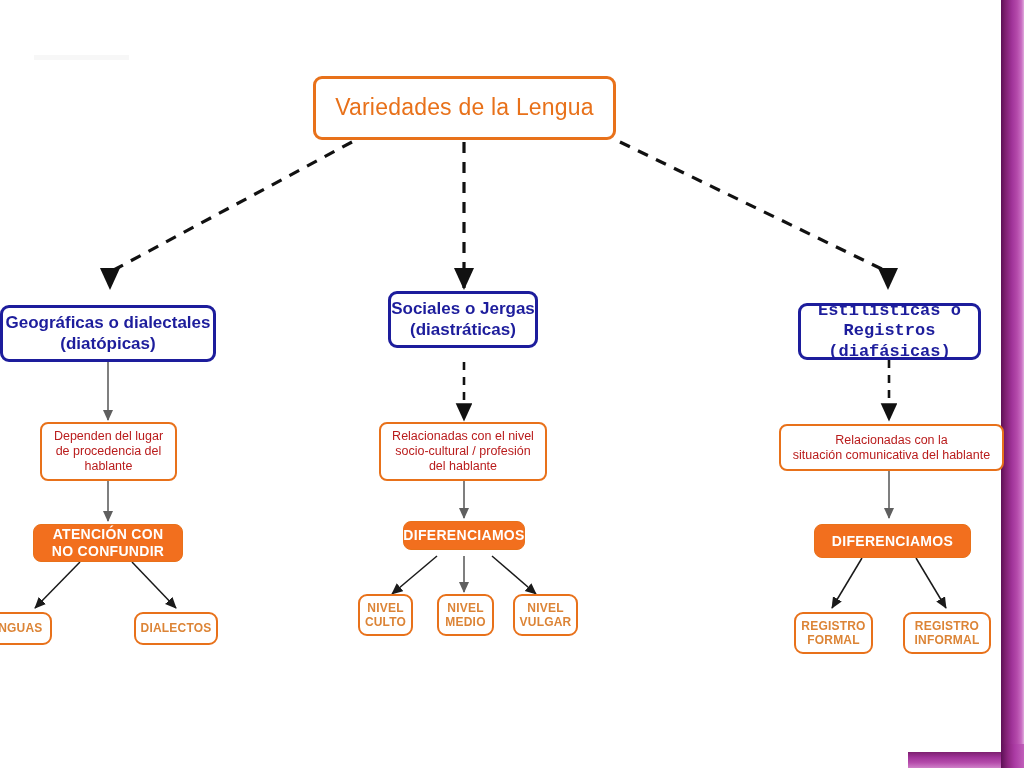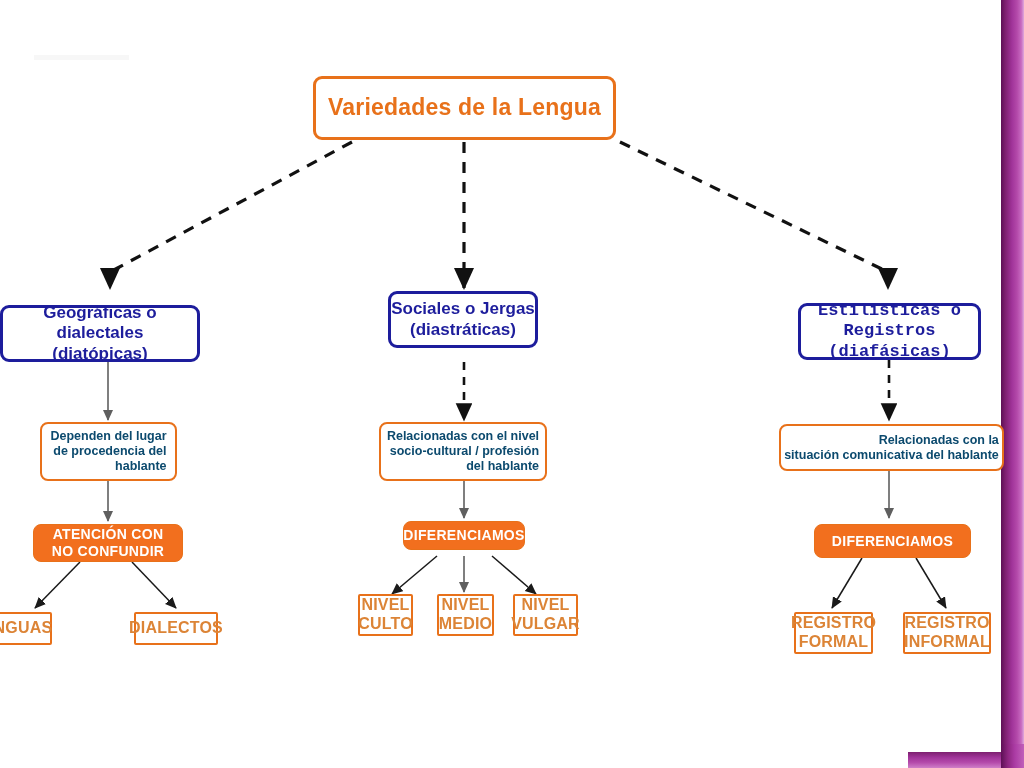--- a/index.html
+++ b/index.html
@@ -86,65 +86,64 @@
     line-height: 1.18;
     white-space: pre-line;
   }
 
   
   .node-title {
     border: 3px solid #e8711a;
     border-radius: 9px;
     background: #ffffff;
     color: #e8711a;
-    font-weight: bold;
+    font-weight: normal;
     font-size: 23px;
     letter-spacing: 0.2px;
   }
 
   
   .node-cat {
     border: 3px solid #1d1d9c;
     border-radius: 9px;
     background: #ffffff;
     color: #1d1d9c;
     font-weight: bold;
     font-size: 17px;
   }
 
   
   .node-desc {
     border: 2px solid #e8711a;
     border-radius: 8px;
     background: #ffffff;
-    color: #0c4a6e;
-    font-weight: bold;
+    color: #b91c1c;
+    font-weight: normal;
     font-size: 12.5px;
-    text-align: right;
   }
 
   
   .node-action {
     border: 1px solid #e8711a;
     border-radius: 8px;
     background: #f26f1e;
     color: #ffffff;
     font-weight: bold;
     font-size: 14px;
     letter-spacing: 0.3px;
   }
 
   
   .node-leaf {
     border: 2.5px solid #e8711a;
-    border-radius: 2px;
+    border-radius: 9px;
     background: #ffffff;
     color: #dc8436;
     font-weight: bold;
-    font-size: 16px;
+    font-size: 12px;
     letter-spacing: 0.2px;
   }
 </style>
 </head>
 <body>
 
 <div id="stage">
 
   <div class="frame-right-edge"></div>
   <div class="frame-right"></div>
@@ -197,21 +196,21 @@
     <path d="M 889,360 L 889,420" stroke="#111111" stroke-width="2.6" fill="none" stroke-dasharray="8,7" marker-end="url(#arrowBlack)"></path>
 
     <path d="M 889,471 L 889,518" stroke="#5f5f5f" stroke-width="1.6" fill="none" marker-end="url(#arrowGray)"></path>
 
     <path d="M 862,558 L 832,608" stroke="#1a1a1a" stroke-width="1.5" fill="none" marker-end="url(#arrowThin)"></path>
     <path d="M 916,558 L 946,608" stroke="#1a1a1a" stroke-width="1.5" fill="none" marker-end="url(#arrowThin)"></path>
   </svg>
 
   <div class="node node-title" style="left:313px; top:76px; width:303px; height:64px;">Variedades de la Lengua</div>
 
-  <div class="node node-cat" style="left:0px; top:305px; width:200px; height:57px;">Geográficas o dialectales
+  <div class="node node-cat" style="left:0px; top:305px; width:216px; height:57px;">Geográficas o dialectales
 (diatópicas)</div>
 
   <div class="node node-cat" style="left:388px; top:291px; width:150px; height:57px;">Sociales o Jergas
 (diastráticas)</div>
 
   <div class="node node-cat" style="left:798px; top:303px; width:183px; height:57px;font-family:Liberation Mono, monospace;">Estilísticas o Registros
 (diafásicas)</div>
 
   <div class="node node-desc" style="left:40px; top:422px; width:137px; height:59px;">Dependen del lugar
 de procedencia del

